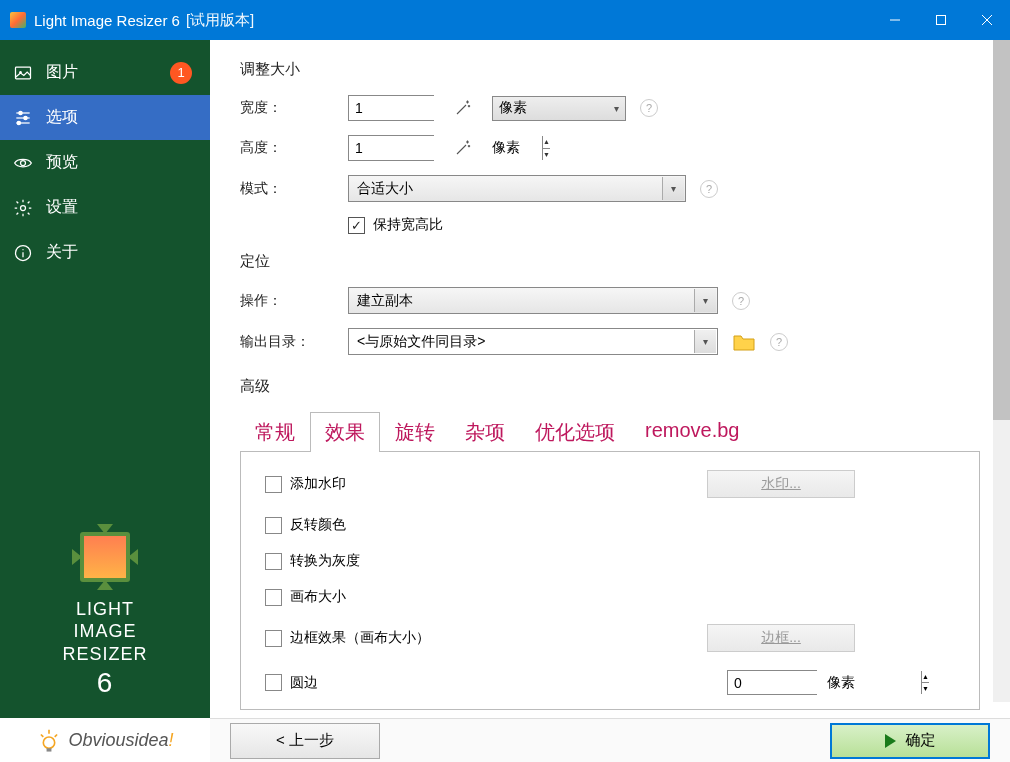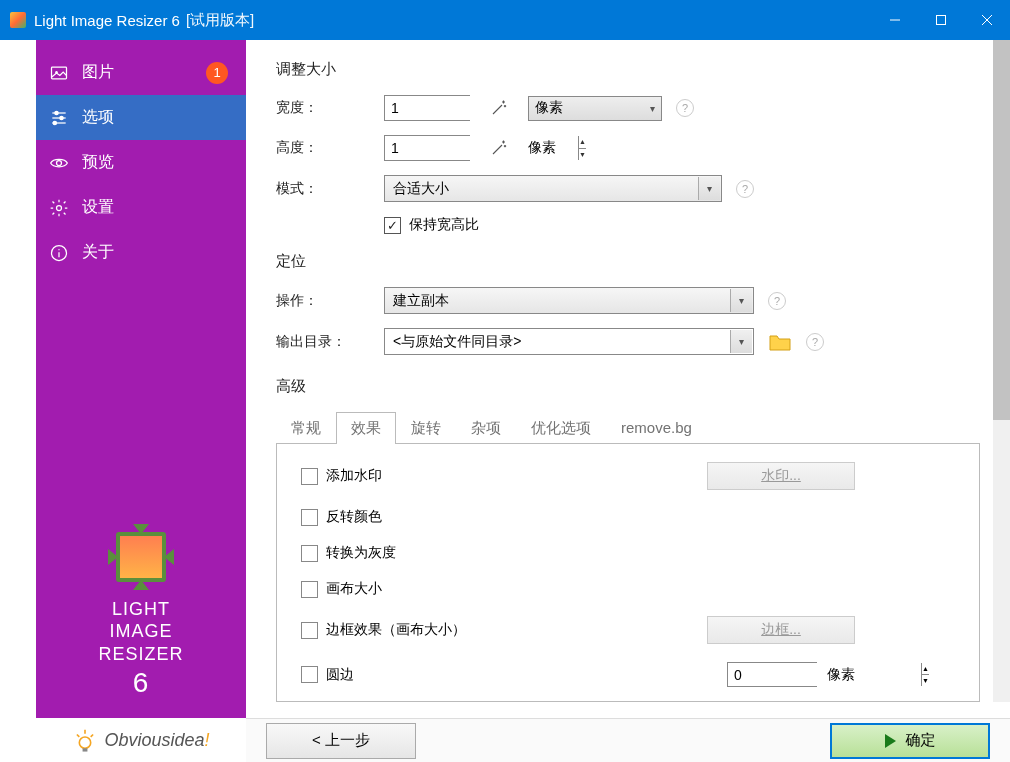--- a/index.html
+++ b/index.html
@@ -7,21 +7,21 @@
 
 .titlebar { height: 40px; background: #0078d7; display: flex; align-items: center; color: #fff; }
 .titlebar .app-icon { width: 16px; height: 16px; margin: 0 8px 0 10px; background: linear-gradient(135deg,#f9c23c,#ff6b35,#3cb371); border-radius: 2px; }
 .titlebar .title { font-size: 15px; font-weight: 400; }
 .titlebar .title-suffix { font-size: 15px; margin-left: 6px; opacity: 0.95; }
 .titlebar .spacer { flex: 1; }
 .winbtn { width: 46px; height: 40px; display: flex; align-items: center; justify-content: center; color: #fff; }
 .winbtn svg { width: 12px; height: 12px; }
 
 .main { display: flex; height: 722px; }
-.sidebar { width: 210px; background: #a21caf; display: flex; flex-direction: column; color: #fff; margin-left: 36px; }
+.sidebar { width: 210px; background: #14532d; display: flex; flex-direction: column; color: #fff; }
 .nav { padding-top: 10px; }
 .nav-item { height: 45px; display: flex; align-items: center; padding-left: 12px; font-size: 16px; cursor: pointer; position: relative; }
 .nav-item.active { background: #356dc5; }
 .nav-item .ic { width: 22px; height: 22px; margin-right: 12px; display: flex; align-items: center; justify-content: center; }
 .nav-item .ic svg { width: 20px; height: 20px; stroke: #fff; fill: none; stroke-width: 1.5; }
 .badge { position: absolute; right: 18px; background: #ff5722; color: #fff; width: 22px; height: 22px; border-radius: 11px; font-size: 13px; display: flex; align-items: center; justify-content: center; }
 
 .logo-block { margin-top: auto; text-align: center; padding-bottom: 18px; }
 .logo-img { width: 62px; height: 62px; margin: 0 auto 10px; position: relative; }
 .logo-img .frame { position:absolute; inset:6px; background: linear-gradient(180deg,#ff7f50,#ffb347); border:4px solid #5a8f3d; border-radius:3px; }
@@ -62,21 +62,21 @@
 .dropdown .chev { position:absolute; right:1px; top:1px; bottom:1px; width:22px; border-left:1px solid #aaa; display:flex; align-items:center; justify-content:center; font-size:10px; color:#555; background:linear-gradient(#f0f0f0,#ddd);}
 .dropdown.white { background:#fff; }
 
 .checkbox-row { display:flex; align-items:center; margin-left:108px; margin-bottom:18px; }
 .chk { width:17px; height:17px; border:1px solid #555; margin-right:8px; display:flex; align-items:center; justify-content:center; font-size:13px; color:#222;}
 .chk-label { font-size:14px;}
 
 .folder-ic { width:24px; height:20px; margin-left:14px; }
 
 .tabs { display:flex; border-bottom:1px solid #bbb; margin-top:8px;}
-.tab { padding: 6px 14px; font-size:15px; color:#737373; border:1px solid transparent; border-bottom:none; cursor:pointer; margin-bottom:-1px;}
+.tab { padding: 6px 14px; font-size:20px; color:#be185d; border:1px solid transparent; border-bottom:none; cursor:pointer; margin-bottom:-1px;}
 .tab.active { border-color:#bbb; background:#fff; }
 .tab-panel { border:1px solid #bbb; border-top:none; padding:18px 24px 10px; }
 .opt-row { display:flex; align-items:center; margin-bottom:18px;}
 .opt-row .chk { border-color:#888;}
 .opt-row .chk-label { font-size:14px; }
 .btn-disabled { width:148px; height:28px; border:1px solid #ccc; background:linear-gradient(#f5f5f5,#e9e9e9); color:#999; font-size:14px; display:flex; align-items:center; justify-content:center; margin-left:auto; margin-right:100px;text-decoration:underline;}
 .spinner-sm { width:90px; height:25px; border:1px solid #888; display:flex; margin-left:auto;}
 .spinner-sm input { flex:1; border:none; padding:0 6px; font-size:14px; outline:none;}
 .spinner-sm .btns { width:18px; border-left:1px solid #888; display:flex; flex-direction:column;}
 .spinner-sm .btns div { flex:1; font-size:7px; display:flex; align-items:center; justify-content:center; border-bottom:1px solid #888;}

